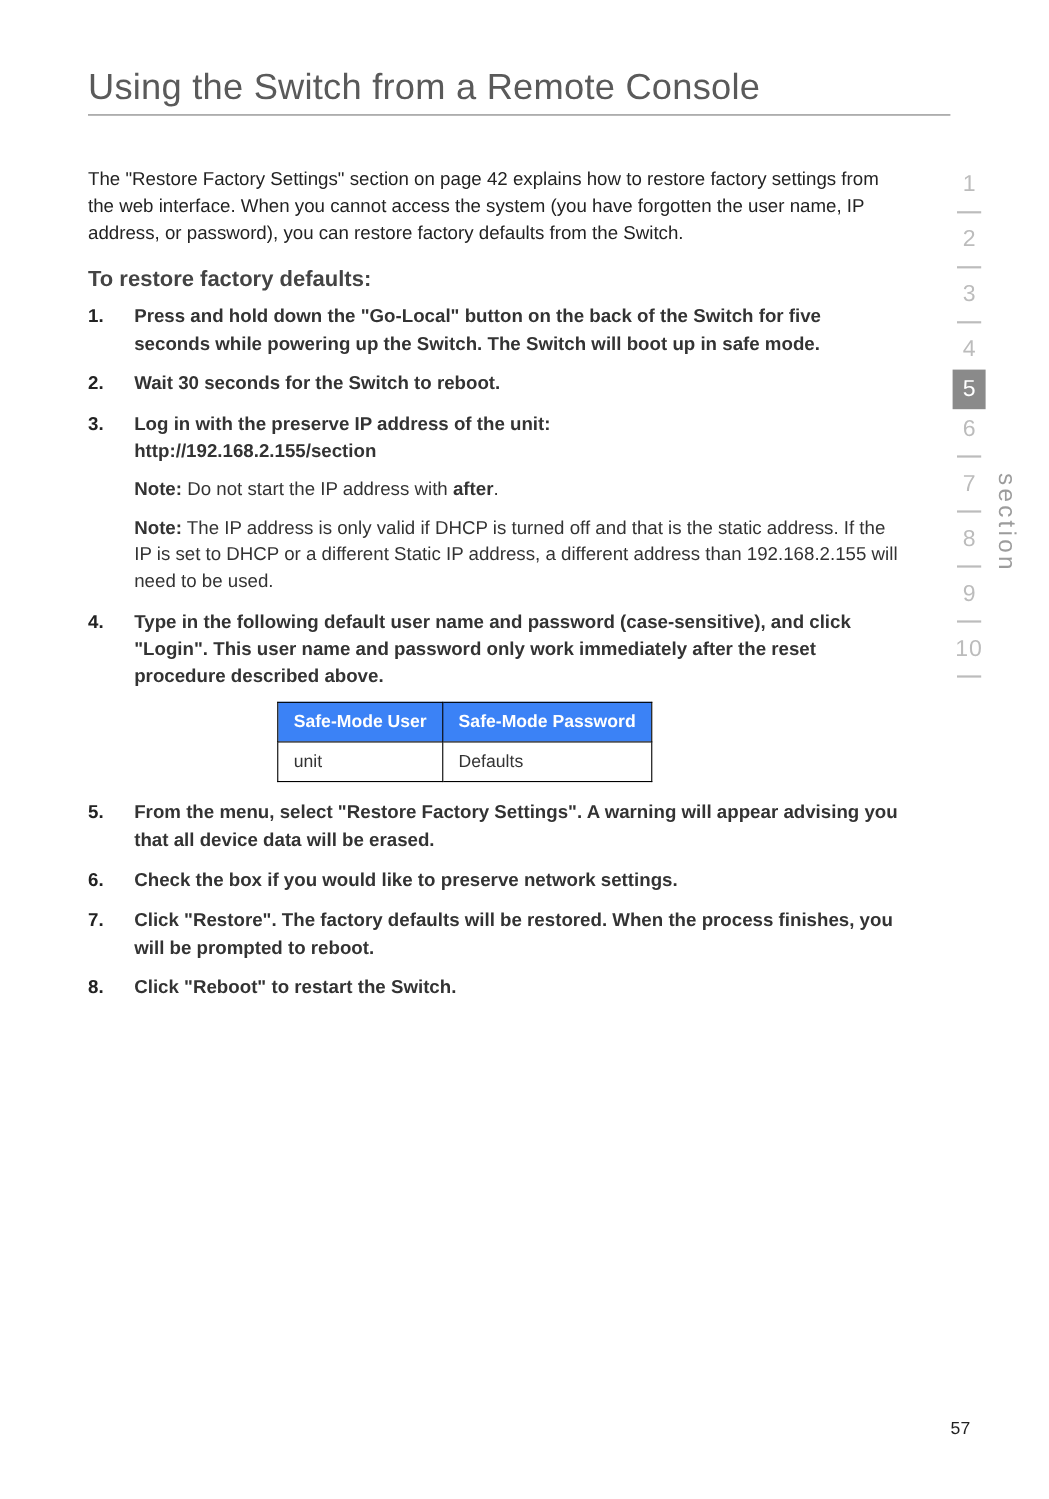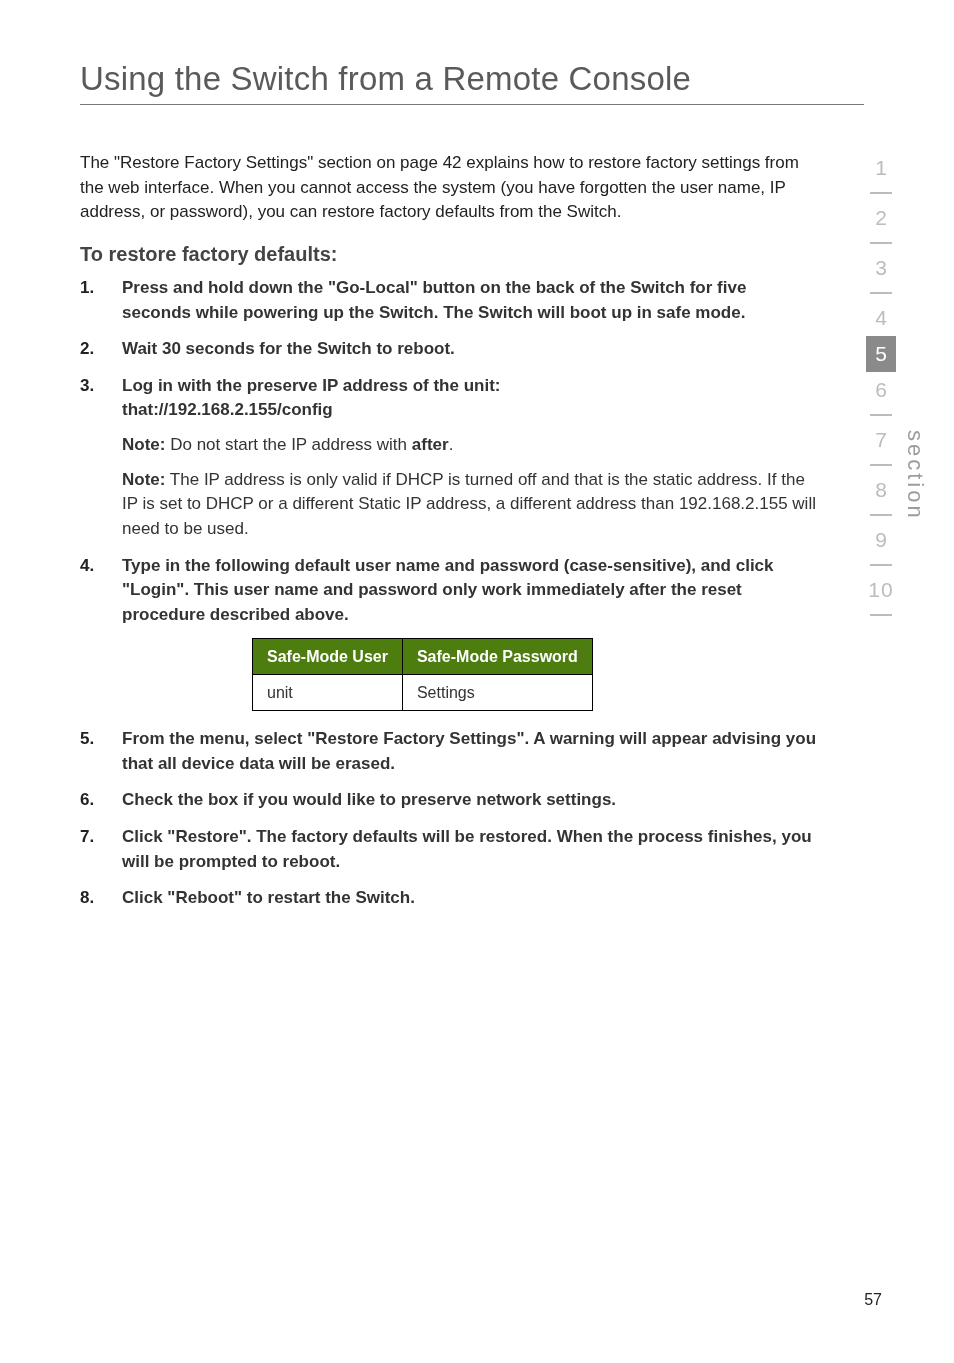--- a/index.html
+++ b/index.html
@@ -82,21 +82,21 @@
   .note-label { font-weight: 700; }
   .nowrap-bold { font-weight: 700; }
   .url-bold { font-weight: 700; }
 
   .cred-table {
     border-collapse: collapse;
     margin: 10px 0 16px 130px;
     font-size: 16px;
   }
   .cred-table th {
-    background: #4d7c0f;
+    background: #3b82f6;
     color: #fff;
     text-align: left;
     font-weight: 700;
     padding: 6px 14px;
     border: 1.5px solid #000;
   }
   .cred-table td {
     border: 1.5px solid #000;
     padding: 6px 14px;
     font-weight: 400;
@@ -163,39 +163,39 @@
 
   <p class="intro">The "Restore Factory Settings" section on page 42 explains how to restore factory settings from the web interface. When you cannot access the system (you have forgotten the user name, IP address, or password), you can restore factory defaults from the Switch.</p>
 
   <h3 class="subheading">To restore factory defaults:</h3>
 
   <ol class="steps">
     <li><span>Press and hold down the "Go-Local" button on the back of the Switch for five seconds while powering up the Switch. The Switch will boot up in safe mode.</span></li>
     <li><span>Wait 30 seconds for the Switch to reboot.</span></li>
     <li>
       <span>Log in with the preserve IP address of the unit:</span><br>
-      <span class="url-bold">that://192.168.2.155/config</span><br>
+      <span class="url-bold">http://192.168.2.155/section</span><br>
       <div class="note-block">
         <span class="note-label">Note:</span><span> Do not start the IP address with </span><span class="nowrap-bold">after</span><span>.</span>
       </div>
       <div class="note-block">
         <span class="note-label">Note:</span><span> The IP address is only valid if DHCP is turned off and that is the static address. If the IP is set to DHCP or a different Static IP address, a different address than 192.168.2.155 will need to be used.</span>
       </div>
     </li>
     <li>
       <span>Type in the following default user name and password (case-sensitive), and click "Login". This user name and password only work immediately after the reset procedure described above.</span>
       <table class="cred-table">
         <tbody>
             <tr>
           <th>Safe-Mode User</th>
           <th>Safe-Mode Password</th>
         </tr>
         <tr>
           <td>unit</td>
-          <td>Settings</td>
+          <td>Defaults</td>
         </tr>
       </tbody>
         </table>
     </li>
     <li><span>From the menu, select "Restore Factory Settings". A warning will appear advising you that all device data will be erased.</span></li>
     <li><span>Check the box if you would like to preserve network settings.</span></li>
     <li><span>Click "Restore". The factory defaults will be restored. When the process finishes, you will be prompted to reboot.</span></li>
     <li><span>Click "Reboot" to restart the Switch.</span></li>
   </ol>
 

